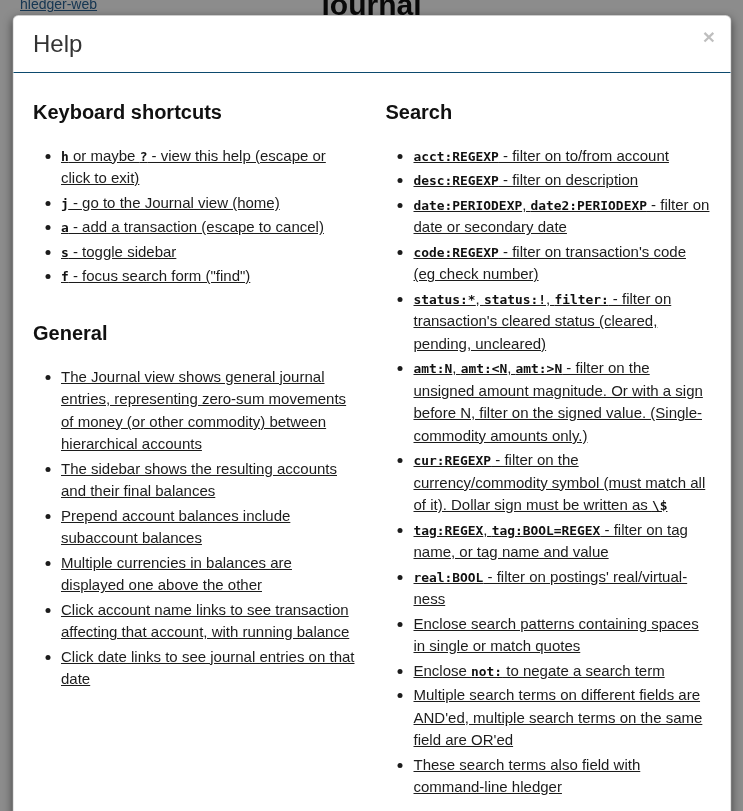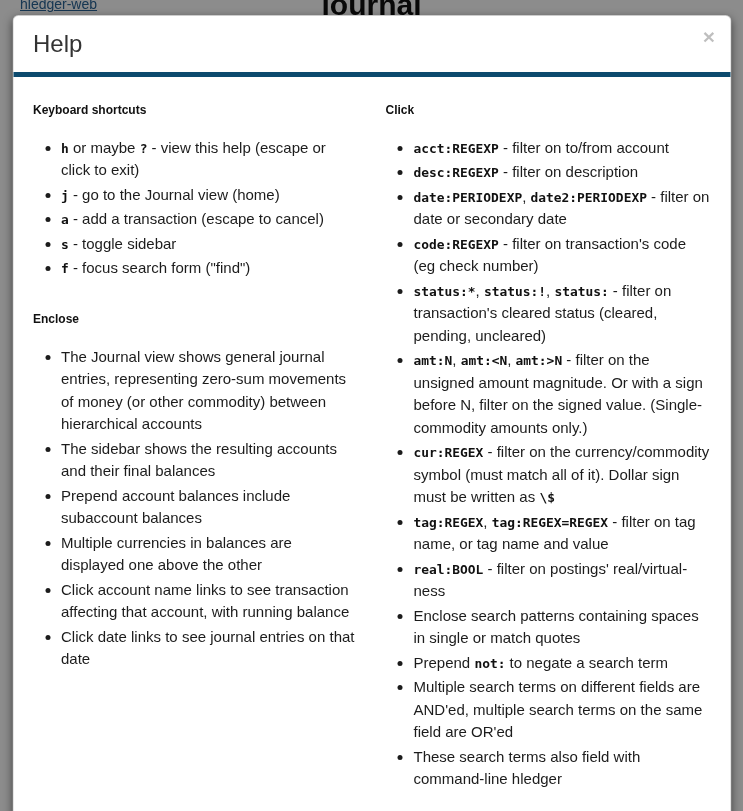--- a/index.html
+++ b/index.html
@@ -33,21 +33,21 @@
     top: 15px; left: 50%; transform: translateX(-50%);
     width: 719px;
     background: #fff;
     border: 1px solid rgba(0,0,0,0.2);
     border-radius: 6px;
     box-shadow: 0 3px 9px rgba(0,0,0,0.5);
   }
   .modal-header {
     position: relative;
     padding: 14px 20px 13px;
-    border-bottom: 5px solid #0c4a6e;
+    border-bottom: 1px solid #0c4a6e;
   }
   .modal-title {
     font-size: 24px;
     font-weight: 500;
     color: #333;
     line-height: 1.2;
   }
   .close {
     position: absolute; top: 10px; right: 15px;
     background: none; border: none;
@@ -59,31 +59,31 @@
   .modal-body {
     padding: 18px 20px 26px;
     display: grid;
     grid-template-columns: 1fr 1fr;
     column-gap: 28px;
     font-size: 15px;
     line-height: 1.5;
     color: #1c1c1c;
   }
   .section-heading {
-    font-size: 12px;
+    font-size: 20px;
     font-weight: bold;
     color: #111;
     margin: 6px 0 18px;
   }
   .modal-body ul {
     margin: 0 0 30px 0;
     padding-left: 28px;
     list-style: disc;
   }
-  .modal-body li { margin-bottom: 2px; }
+  .modal-body li { margin-bottom: 2px; text-decoration: underline; }
   .modal-body code {
     font-family: "DejaVu Sans Mono", "Liberation Mono", monospace;
     font-weight: bold;
     font-size: 0.86em;
     color: #111;
   }
 </style>
 </head>
 <body>
 
@@ -102,42 +102,42 @@
   <div class="modal-body">
     <div class="col">
       <h3 class="section-heading">Keyboard shortcuts</h3>
       <ul>
           <li><code>h</code><span> or maybe </span><code>?</code><span> - view this help (escape or click to exit)</span></li>
           <li><code>j</code><span> - go to the Journal view (home)</span></li>
           <li><code>a</code><span> - add a transaction (escape to cancel)</span></li>
           <li><code>s</code><span> - toggle sidebar</span></li>
           <li><code>f</code><span> - focus search form ("find")</span></li>
         </ul>
-      <h3 class="section-heading">Enclose</h3>
+      <h3 class="section-heading">General</h3>
       <ul>
           <li><span>The Journal view shows general journal entries, representing zero-sum movements of money (or other commodity) between hierarchical accounts</span></li>
           <li><span>The sidebar shows the resulting accounts and their final balances</span></li>
           <li><span>Prepend account balances include subaccount balances</span></li>
           <li><span>Multiple currencies in balances are displayed one above the other</span></li>
           <li><span>Click account name links to see transaction affecting that account, with running balance</span></li>
           <li><span>Click date links to see journal entries on that date</span></li>
         </ul>
     </div>
     <div class="col">
-      <h3 class="section-heading">Click</h3>
+      <h3 class="section-heading">Search</h3>
       <ul>
           <li><code>acct:REGEXP</code><span> - filter on to/from account</span></li>
           <li><code>desc:REGEXP</code><span> - filter on description</span></li>
           <li><code>date:PERIODEXP</code><span>, </span><code>date2:PERIODEXP</code><span> - filter on date or secondary date</span></li>
           <li><code>code:REGEXP</code><span> - filter on transaction's code (eg check number)</span></li>
-          <li><code>status:*</code><span>, </span><code>status:!</code><span>, </span><code>status:</code><span> - filter on transaction's cleared status (cleared, pending, uncleared)</span></li>
+          <li><code>status:*</code><span>, </span><code>status:!</code><span>, </span><code>filter:</code><span> - filter on transaction's cleared status (cleared, pending, uncleared)</span></li>
           <li><code>amt:N</code><span>, </span><code>amt:&lt;N</code><span>, </span><code>amt:&gt;N</code><span> - filter on the unsigned amount magnitude. Or with a sign before N, filter on the signed value. (Single-commodity amounts only.)</span></li>
-          <li><code>cur:REGEX</code><span> - filter on the currency/commodity symbol (must match all of it). Dollar sign must be written as </span><code>\$</code></li>
-          <li><code>tag:REGEX</code><span>, </span><code>tag:REGEX=REGEX</code><span> - filter on tag name, or tag name and value</span></li>
+          <li><code>cur:REGEXP</code><span> - filter on the currency/commodity symbol (must match all of it). Dollar sign must be written as </span><code>\$</code></li>
+          <li><code>tag:REGEX</code><span>, </span><code>tag:BOOL=REGEX</code><span> - filter on tag name, or tag name and value</span></li>
           <li><code>real:BOOL</code><span> - filter on postings' real/virtual-ness</span></li>
           <li><span>Enclose search patterns containing spaces in single or match quotes</span></li>
-          <li><span>Prepend </span><code>not:</code><span> to negate a search term</span></li>
+          <li><span>Enclose </span><code>not:</code><span> to negate a search term</span></li>
           <li><span>Multiple search terms on different fields are AND'ed, multiple search terms on the same field are OR'ed</span></li>
           <li><span>These search terms also field with command-line hledger</span></li>
         </ul>
     </div>
   </div>
 </div>
 
 </body></html>

